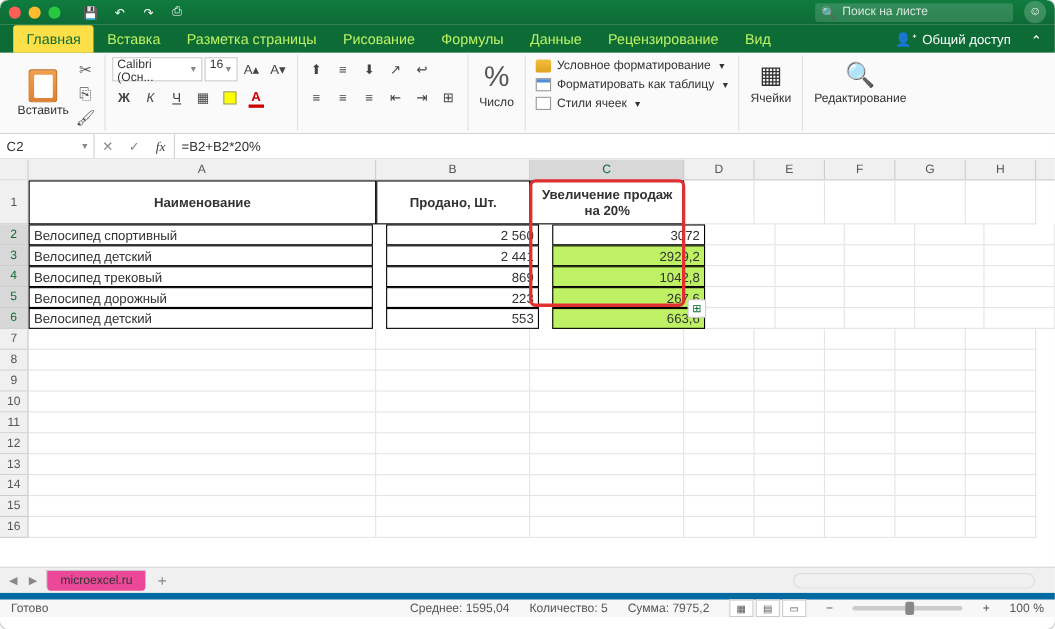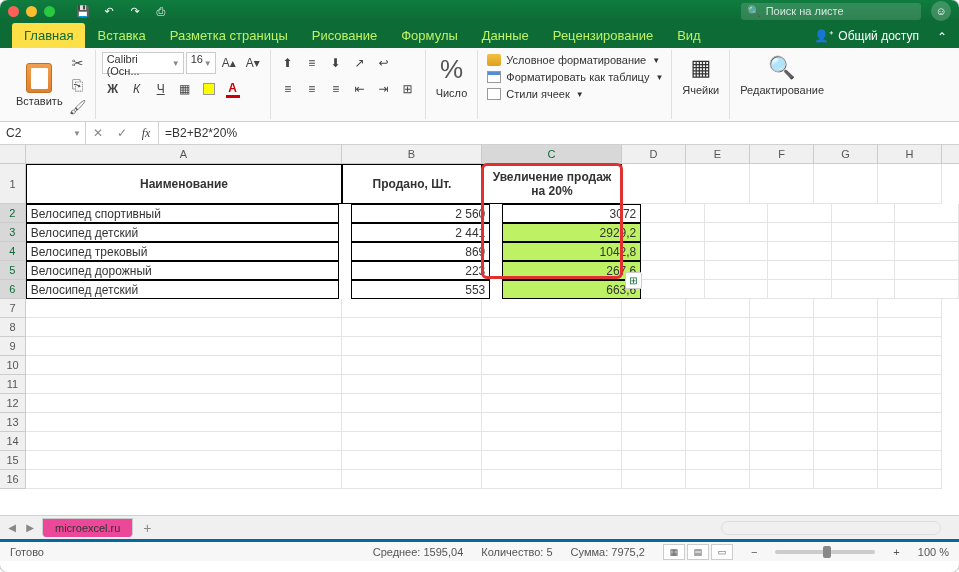--- a/index.html
+++ b/index.html
@@ -84,21 +84,21 @@
 
 
 .sheettabs { height: 24px; background: #f0f0f0; border-top: 1px solid #d0d0d0; display: flex; align-items: center; }
 .sheetnav { display: flex; padding: 0 4px; gap: 2px; }
 .sheetnav-btn { width: 16px; height: 16px; font-size: 10px; color: #888; display:flex; align-items:center; justify-content:center; cursor:pointer;}
 .sheet-tab { background: #ec4899; border: 1px solid #ccc; border-bottom: none; padding: 3px 12px; font-size: 11px; border-radius: 0 0 4px 4px; cursor:pointer; }
 .add-sheet { width: 20px; height: 20px; margin-left: 4px; font-size: 14px; color: #888; display:flex; align-items:center; justify-content:center; cursor:pointer;}
 .hscroll { margin-left: auto; width: 220px; height: 14px; background: #f0f0f0; border: 1px solid #ddd; border-radius: 7px; margin-right: 18px; }
 
 
-.statusbar { height: 22px; background: #f7f7f7; border-top: 3px solid #0369a1; display: flex; align-items: center; padding: 0 10px; font-size: 11px; color: #555; gap: 18px; }
+.statusbar { height: 22px; background: #f7f7f7; border-top: 6px solid #0369a1; display: flex; align-items: center; padding: 0 10px; font-size: 11px; color: #555; gap: 18px; }
 .statusbar .spacer { flex: 1; }
 .view-btns { display: flex; gap: 2px; }
 .view-btn { width: 22px; height: 16px; border: 1px solid #ccc; background: #fff; display:flex; align-items:center; justify-content:center; font-size:9px; cursor:pointer;}
 .zoom-slider { width: 100px; height: 4px; background: #ccc; position: relative; border-radius: 2px; }
 .zoom-slider::after { content:''; position:absolute; width:8px; height:12px; background:#888; left:48%; top:-4px; border-radius:2px; }
 </style>
 </head>
 <body>
 
 <div class="titlebar">

